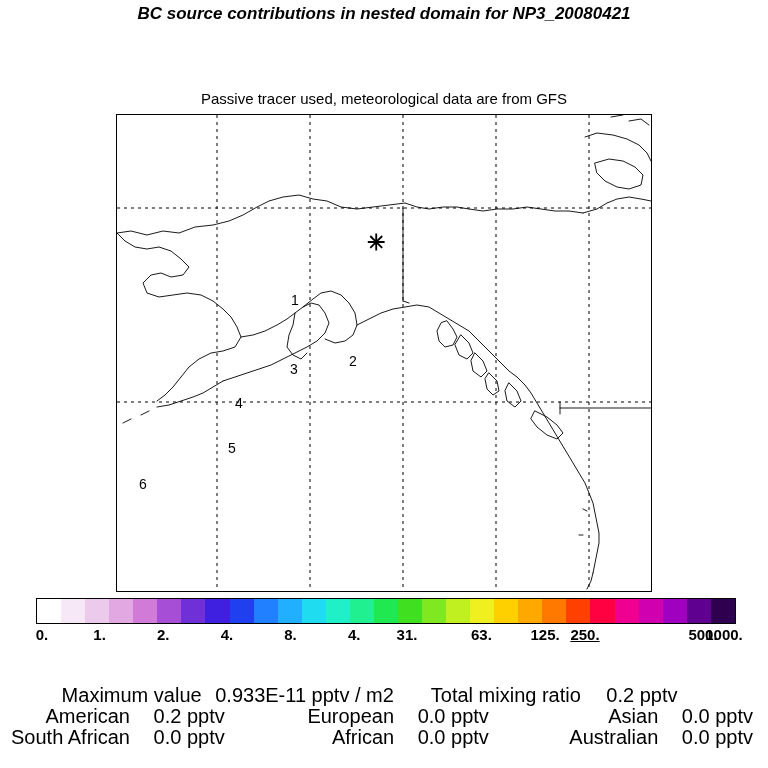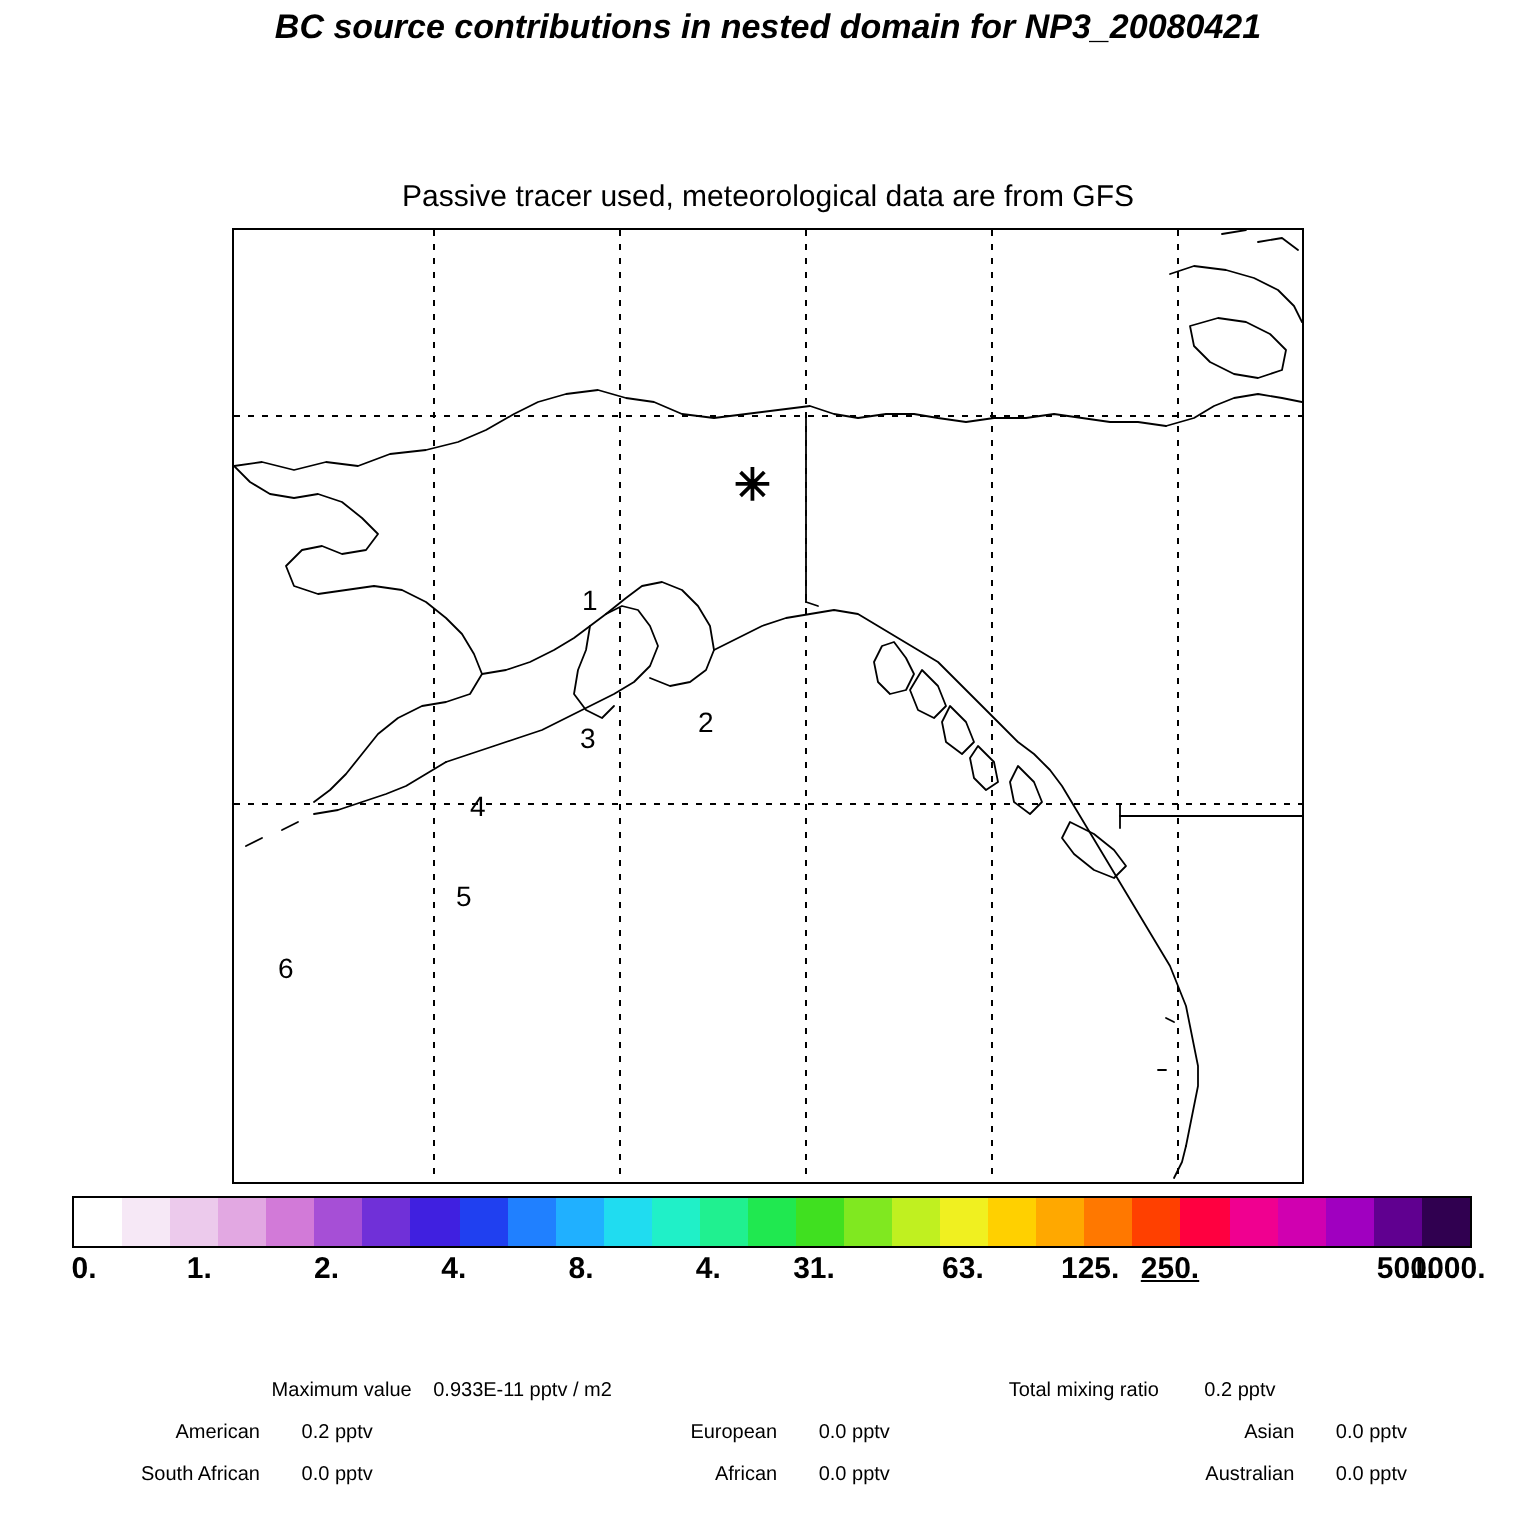--- a/index.html
+++ b/index.html
@@ -128,21 +128,21 @@
   .stats {
     position: absolute;
     left: 0;
     top: 685px;
     width: 768px;
   }
   .stat-row {
     display: block;
     width: 768px;
     text-align: center;
-    font-size: 10px;
+    font-size: 20px;
     line-height: 21px;
     white-space: nowrap;
   }
   .stat-row .cell {
     display: inline-block;
   }
   .r1 .k1 { width: 160px; text-align: right; }
   .r1 .v1 { width: 210px; text-align: left; padding-left: 8px; }
   .r1 .k2 { width: 150px; text-align: right; }
   .r1 .v2 { width: 120px; text-align: left; padding-left: 20px; }

